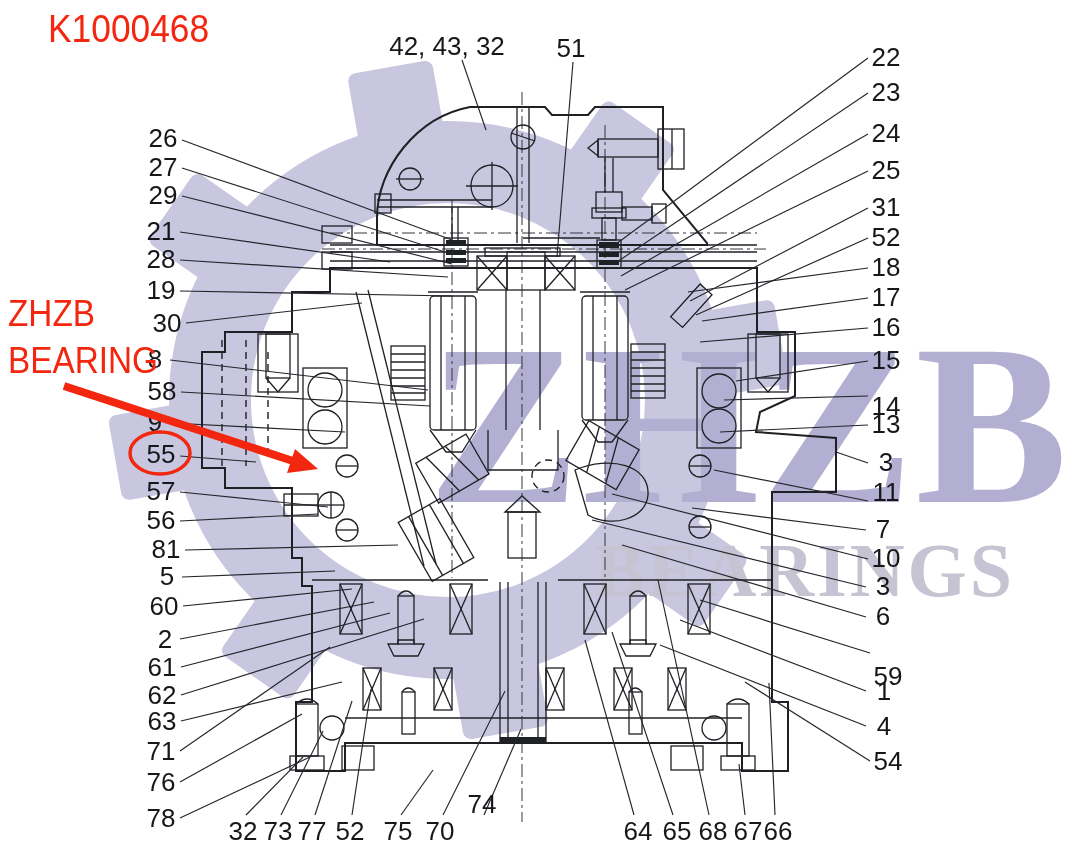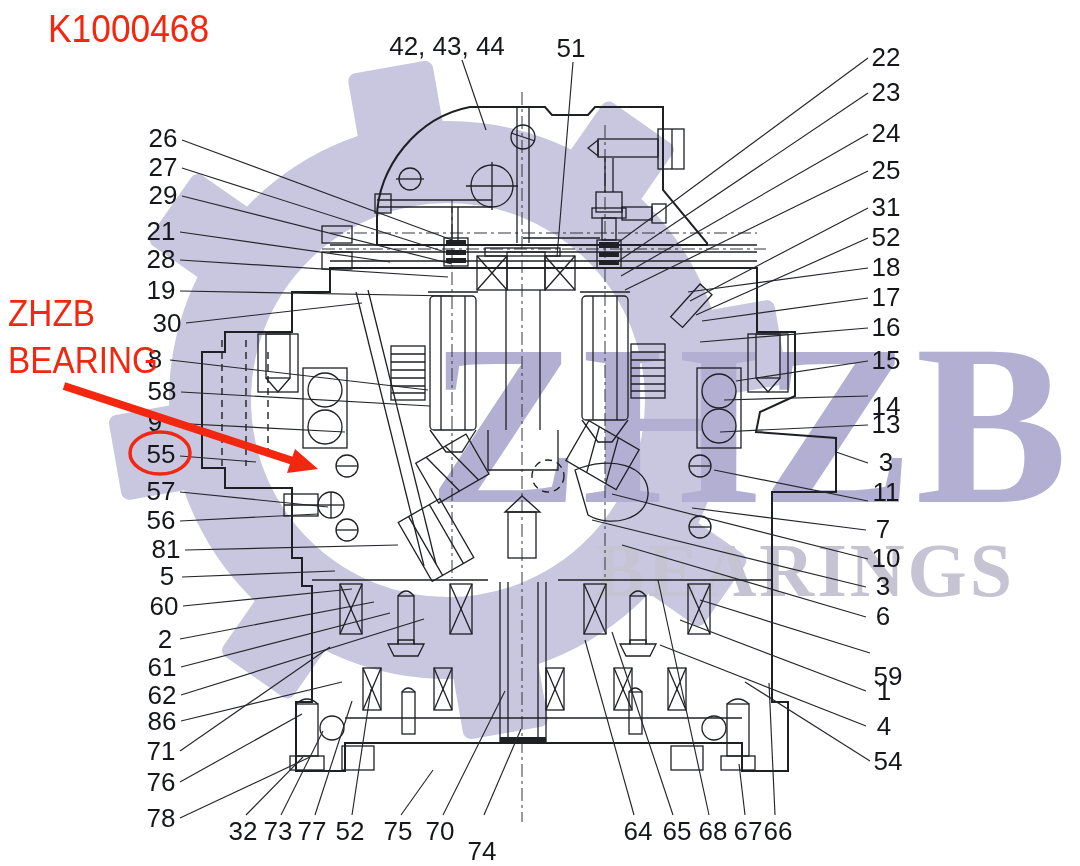--- a/index.html
+++ b/index.html
@@ -365,25 +365,25 @@
       <div class="callout" style="left: 155px; top: 422px;">9</div>
       <div class="callout" style="left: 161px; top: 454px;">55</div>
       <div class="callout" style="left: 161px; top: 491px;">57</div>
       <div class="callout" style="left: 161px; top: 520px;">56</div>
       <div class="callout" style="left: 166px; top: 549px;">81</div>
       <div class="callout" style="left: 167px; top: 576px;">5</div>
       <div class="callout" style="left: 164px; top: 606px;">60</div>
       <div class="callout" style="left: 165px; top: 639px;">2</div>
       <div class="callout" style="left: 162px; top: 667px;">61</div>
       <div class="callout" style="left: 162px; top: 695px;">62</div>
-      <div class="callout" style="left: 162px; top: 721px;">86</div>
+      <div class="callout" style="left: 162px; top: 721px;">63</div>
       <div class="callout" style="left: 161px; top: 751px;">71</div>
       <div class="callout" style="left: 161px; top: 782px;">76</div>
       <div class="callout" style="left: 161px; top: 818px; text-align: center;">78</div>
-      <div class="callout" style="left: 447px; top: 46px;">42, 43, 44</div>
+      <div class="callout" style="left: 447px; top: 46px;">42, 43, 32</div>
       <div class="callout" style="left: 571px; top: 48px;">51</div>
       <div class="callout" style="left: 886px; top: 57px;">22</div>
       <div class="callout" style="left: 886px; top: 92px;">23</div>
       <div class="callout" style="left: 886px; top: 133px;">24</div>
       <div class="callout" style="left: 886px; top: 170px;">25</div>
       <div class="callout" style="left: 886px; top: 207px;">31</div>
       <div class="callout" style="left: 886px; top: 237px;">52</div>
       <div class="callout" style="left: 886px; top: 267px;">18</div>
       <div class="callout" style="left: 886px; top: 297px;">17</div>
       <div class="callout" style="left: 886px; top: 327px;">16</div>
@@ -399,21 +399,21 @@
       <div class="callout" style="left: 888px; top: 676px;">59</div>
       <div class="callout" style="left: 884px; top: 691px;">1</div>
       <div class="callout" style="left: 884px; top: 726px;">4</div>
       <div class="callout" style="left: 888px; top: 761px;">54</div>
       <div class="callout" style="left: 243px; top: 831px;">32</div>
       <div class="callout" style="left: 278px; top: 831px;">73</div>
       <div class="callout" style="left: 312px; top: 831px; text-align: center;">77</div>
       <div class="callout" style="left: 350px; top: 831px;">52</div>
       <div class="callout" style="left: 398px; top: 831px;">75</div>
       <div class="callout" style="left: 440px; top: 831px;">70</div>
-      <div class="callout" style="left: 482px; top: 804px; margin-top: 47px;">74</div>
+      <div class="callout" style="left: 482px; top: 804px;">74</div>
       <div class="callout" style="left: 638px; top: 831px;">64</div>
       <div class="callout" style="left: 677px; top: 831px;">65</div>
       <div class="callout" style="left: 713px; top: 831px;">68</div>
       <div class="callout" style="left: 748px; top: 831px;">67</div>
       <div class="callout" style="left: 778px; top: 831px;">66</div>
     </div>
 
   <svg width="1080" height="866" viewBox="0 0 1080 866">
     <ellipse cx="160" cy="453" rx="30" ry="21" fill="none" stroke="#f3270f" stroke-width="3.5"></ellipse>
     <line x1="64" y1="386" x2="293" y2="461" stroke="#f3270f" stroke-width="8"></line>

